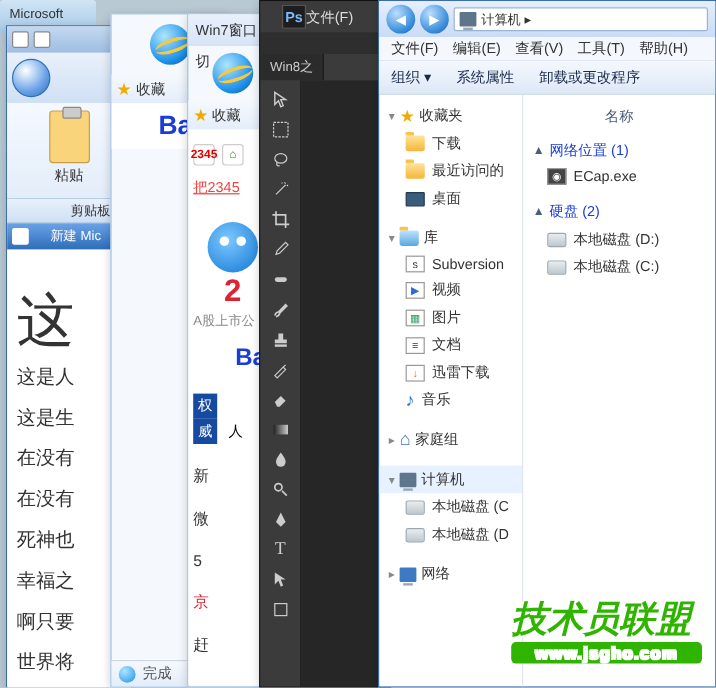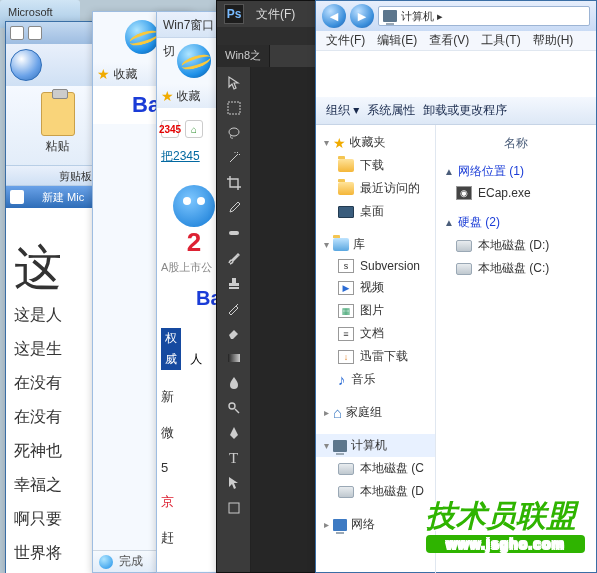--- a/index.html
+++ b/index.html
@@ -47,39 +47,39 @@
 .favbox{width:18px;height:18px;border:1px solid #ccc;border-radius:3px;display:flex;align-items:center;justify-content:center;font-size:10px;}
 .octo{width:42px;height:42px;margin:0 auto;border-radius:50%;background:radial-gradient(circle at 40% 35%,#7ec7ff,#1178d4);position:relative;}
 .octo:before,.octo:after{content:"";position:absolute;top:12px;width:8px;height:8px;border-radius:50%;background:#fff;}
 .octo:before{left:10px;} .octo:after{right:10px;}
 .ie2 .caption{color:#888;font-size:11px;text-align:left;margin:2px 0 12px;}
 .chip{background:#164aa0;color:#fff;padding:2px 4px;font-size:12px;display:inline-block;}
 .ie2 .ln{color:#333;margin:18px 0;font-size:13px;}
 .ie2 .ln.red{color:#d23;}
 
 .ps{left:216px;top:0;width:110px;height:573px;background:#3b3b3b;border-color:#111;}
-.ps .menub{height:26px;background:#3b3b3b;display:flex;align-items:center;gap:12px;padding:0 7px;color:#ddd;font-size:12px;}
+.ps .menub{height:26px;background:#3b3b3b;display:flex;align-items:center;padding:0 18px;color:#ddd;font-size:12px;}
 .psbox{width:20px;height:20px;background:#1d1d1d;border:1px solid #555;display:flex;align-items:center;justify-content:center;color:#79bbff;font-weight:bold;font-size:12px;}
 .ps .ruler{height:18px;background:#2e2e2e;}
 .ps .tabrow{height:22px;background:#3b3b3b;display:flex;}
 .ps .tabrow .t{background:#2b2b2b;color:#ccc;font-size:11px;padding:3px 8px;border-right:1px solid #1a1a1a;}
 .ps .inner{display:flex;height:calc(100% - 66px);}
 .ps .tools{width:34px;background:#3b3b3b;border-right:1px solid #222;padding:4px 0;}
 .ps .tools .tool{width:26px;height:24px;margin:0 auto 1px;display:flex;align-items:center;justify-content:center;color:#ccc;font-size:14px;}
 .ps .tools .tool svg{width:16px;height:16px;}
 .ps .canvas{flex:1;background:#262626;}
 
 .ex{left:315px;top:0;width:282px;height:573px;background:#fff;border-color:#3a6ea5;}
 .ex .titlebar{height:30px;background:linear-gradient(#e6eefc,#c9dbf5);display:flex;align-items:center;padding:0 6px;gap:4px;}
 .navbtn{width:24px;height:24px;border-radius:50%;background:radial-gradient(circle at 35% 30%,#bcdfff,#3a8edb 65%,#1f5aa5);color:#fff;display:flex;align-items:center;justify-content:center;font-size:11px;}
 .pathbox{flex:1;height:20px;background:#fff;border:1px solid #9cb4d4;border-radius:2px;display:flex;align-items:center;padding:0 4px;font-size:11px;color:#333;gap:4px;}
 .pcicon{width:14px;height:12px;background:#5d768c;border-radius:1px;position:relative;}
 .pcicon:after{content:"";position:absolute;bottom:-3px;left:3px;width:8px;height:2px;background:#9aa8b5;}
 .ex .menub{height:20px;background:#f4f7fd;display:flex;gap:12px;padding:0 10px;font-size:12px;color:#333;align-items:center;border-bottom:1px solid #e0e7f0;}
-.ex .cmd{height:28px;background:linear-gradient(#f4f8fe,#dde8f6);display:flex;align-items:center;gap:8px;padding:0 10px;font-size:12px;color:#18294c;border-bottom:1px solid #c6d4e6;margin-top:46px;}
+.ex .cmd{height:28px;background:linear-gradient(#f4f8fe,#dde8f6);display:flex;align-items:center;gap:21px;padding:0 10px;font-size:12px;color:#18294c;border-bottom:1px solid #c6d4e6;}
 .ex .content{display:flex;height:calc(100% - 78px);}
 .ex .side{width:120px;border-right:1px solid #e0e7f0;padding:6px 0;overflow:hidden;}
 .grp{margin-bottom:10px;}
 .grp .hd{display:flex;align-items:center;gap:4px;padding:3px 8px;font-size:12px;color:#333;}
 .grp .hd .arr{color:#888;font-size:10px;}
 .grp .it{display:flex;align-items:center;gap:6px;padding:3px 6px 3px 22px;font-size:12px;color:#333;}
 .fld{width:16px;height:13px;background:linear-gradient(#ffe39a,#f4b638);border-radius:2px;position:relative;}
 .fld:before{content:"";position:absolute;top:-3px;left:0;width:7px;height:3px;background:#f4c552;border-radius:1px 1px 0 0;}
 .drv{width:16px;height:12px;background:linear-gradient(#e8ecef,#bfc8cf);border:1px solid #9aa8b5;border-radius:2px;}
 .mon{width:16px;height:12px;background:#3a5d7d;border:1px solid #233b51;border-radius:1px;}
@@ -157,21 +157,21 @@
       <span class="star">★</span>
       <span>收藏</span>
     </div>
   <div class="body">
     <div class="favrow">
       <div class="favbox">
           <span style="color:#e40000;font-weight:bold">2345</span>
         </div>
       <div class="favbox" style="color:#2a8d2a">⌂</div>
     </div>
-    <div style="color:#0369a1;margin-bottom:20px;text-decoration:underline;">把2345</div>
+    <div style="color:#ef4444;margin-bottom:20px;text-decoration:underline;">把2345</div>
     <div style="text-align:center">
       <div class="octo"></div>
       <span style="color:#d23;font-size:26px;font-weight:bold;">2</span>
     </div>
     <div class="caption">A股上市公</div>
     <div class="baidu" style="font-size:20px"><span>Ba</span></div>
     <div style="margin:18px 0">
       <span class="chip">权</span><br>
       <span class="chip">威</span>
       <span style="margin-left:6px">人</span>

